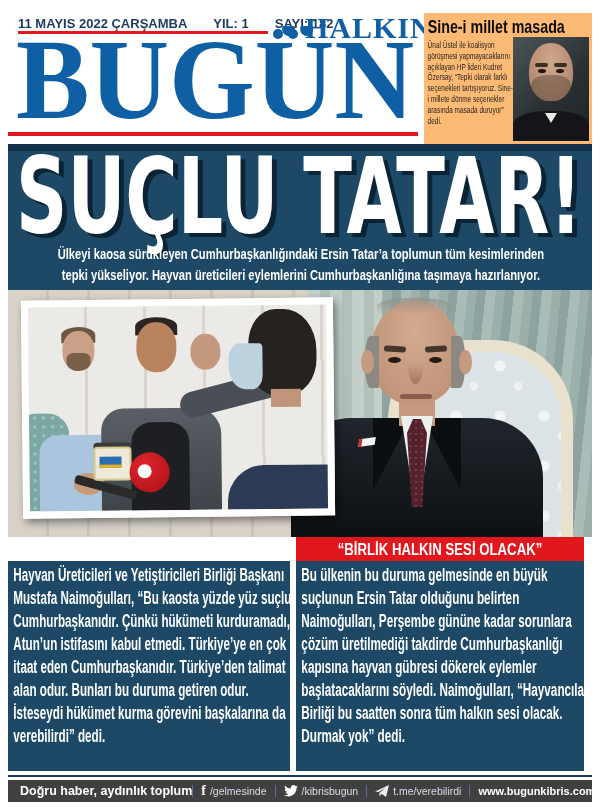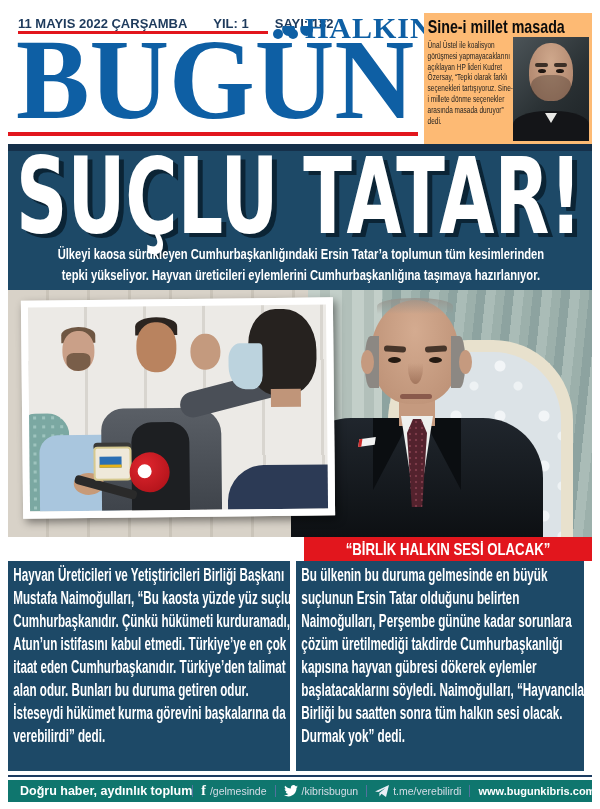--- a/index.html
+++ b/index.html
@@ -139,29 +139,29 @@
         background:#ffffff;}
   .mic-handle{position:absolute;left:44px;top:176px;width:64px;height:9px;border-radius:4px;
         background:#2a2a2a;transform:rotate(16deg);}
   .hand{position:absolute;left:44px;top:166px;width:30px;height:22px;border-radius:50%;
         background:#c79a78;}
   
   .col-header{position:absolute;top:537px;height:24px;background:#e2161d;overflow:hidden;}
   .col-header-inner{transform-origin:0 0;text-align:center;font-size:16.5px;font-weight:bold;
         color:#ffffff;line-height:24px;white-space:nowrap;}
   .hdr-left{left:8px;width:282px;} .hdr-left .col-header-inner{width:352px;transform:scaleX(0.801);}
-  .hdr-right{left:296px;width:288px;margin-left:8px;} .hdr-right .col-header-inner{width:360px;transform:scaleX(0.80);}
+  .hdr-right{left:296px;width:288px;} .hdr-right .col-header-inner{width:360px;transform:scaleX(0.80);}
   .col-body{position:absolute;top:561px;height:210px;background:#1d4967;overflow:hidden;}
   .col-body-inner{transform-origin:0 0;color:#ffffff;font-size:17.5px;font-weight:bold;
         line-height:23px;padding:3px 6px 0 8px;}
   .body-left{left:8px;width:282px;} .body-left .col-body-inner{width:424px;transform:scaleX(0.665);}
   .body-right{left:296px;width:288px;} .body-right .col-body-inner{width:430px;transform:scaleX(0.6698);}
   
   .pre-footer-line{position:absolute;top:775px;left:8px;width:584px;height:2px;background:#1b3b60;}
-  .footer{position:absolute;top:780px;left:8px;width:584px;height:22px;background:#0f766e;
+  .footer{position:absolute;top:780px;left:8px;width:584px;height:22px;background:#404040;
         display:flex;align-items:center;padding:0 12px;box-sizing:border-box;}
   .footer-slogan{font-size:12.5px;font-weight:bold;color:#ffffff;white-space:nowrap;}
   .footer-right{margin-left:auto;display:flex;align-items:center;gap:8px;}
   .fsep{width:1px;height:12px;background:#53719e;}
   .fitem{display:flex;align-items:center;gap:4px;font-size:10.5px;color:#d7dde8;white-space:nowrap;}
   .fb-glyph{font-family:"Liberation Serif",serif;font-weight:bold;font-size:14px;color:#ffffff;
         line-height:1;}
   .fweb{font-size:11px;font-weight:bold;color:#ffffff;white-space:nowrap;}
 </style>
 </head>

